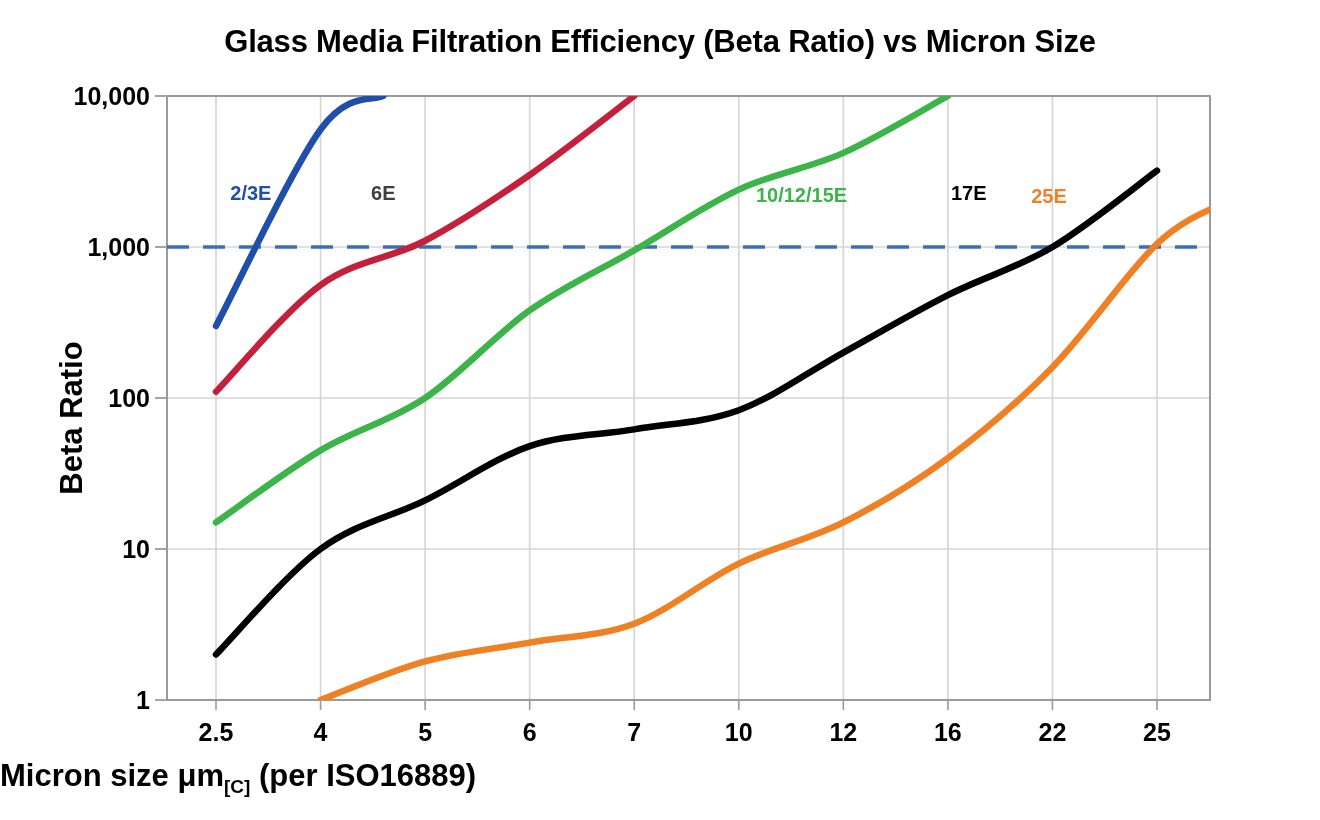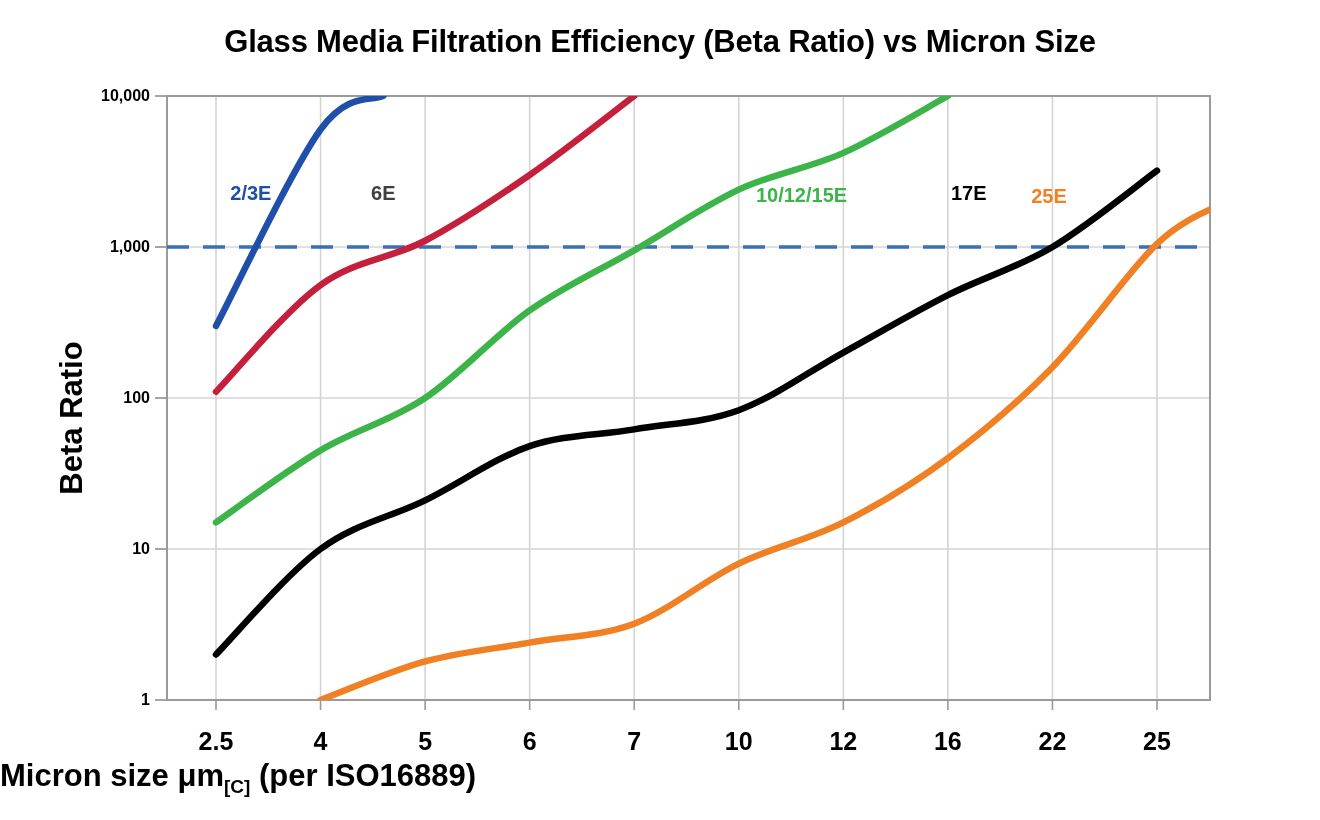--- a/index.html
+++ b/index.html
@@ -32,35 +32,34 @@
     letter-spacing: -0.2px;
   }
   #plot-svg {
     position: absolute;
     left: 0;
     top: 0;
   }
   .ytick-label {
     position: absolute;
     text-align: right;
-    font-size: 16px;
+    font-size: 25px;
     font-weight: bold;
     color: #000000;
     width: 140px;
     transform: translateY(-50%);
   }
   .xtick-label {
     position: absolute;
     text-align: center;
     font-size: 25px;
     font-weight: bold;
     color: #000000;
     width: 110px;
     transform: translateX(-50%);
-    margin-top: 9px;
   }
   #y-axis-title {
     position: absolute;
     left: -58px;
     top: 400px;
     width: 260px;
     text-align: center;
     font-size: 31px;
     font-weight: bold;
     color: #000000;

